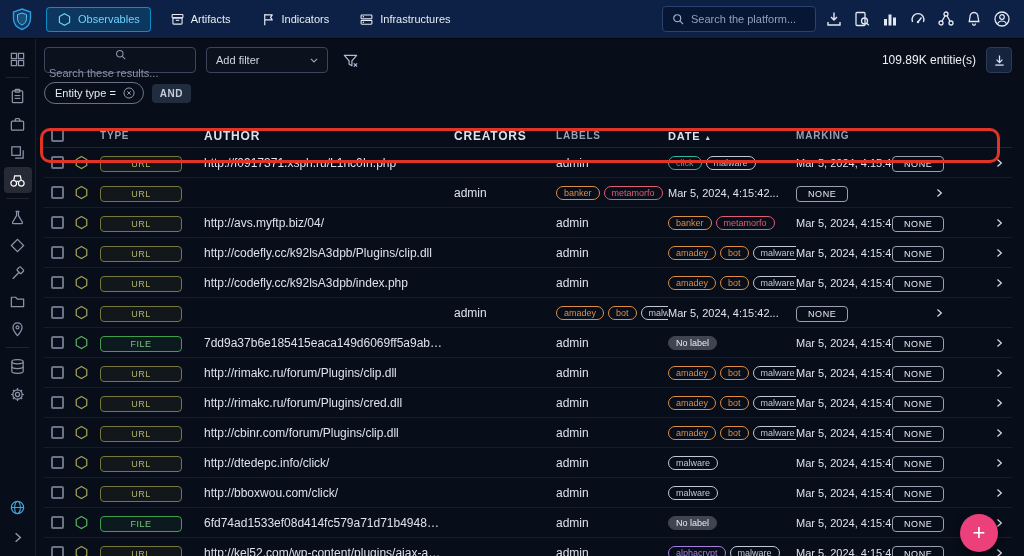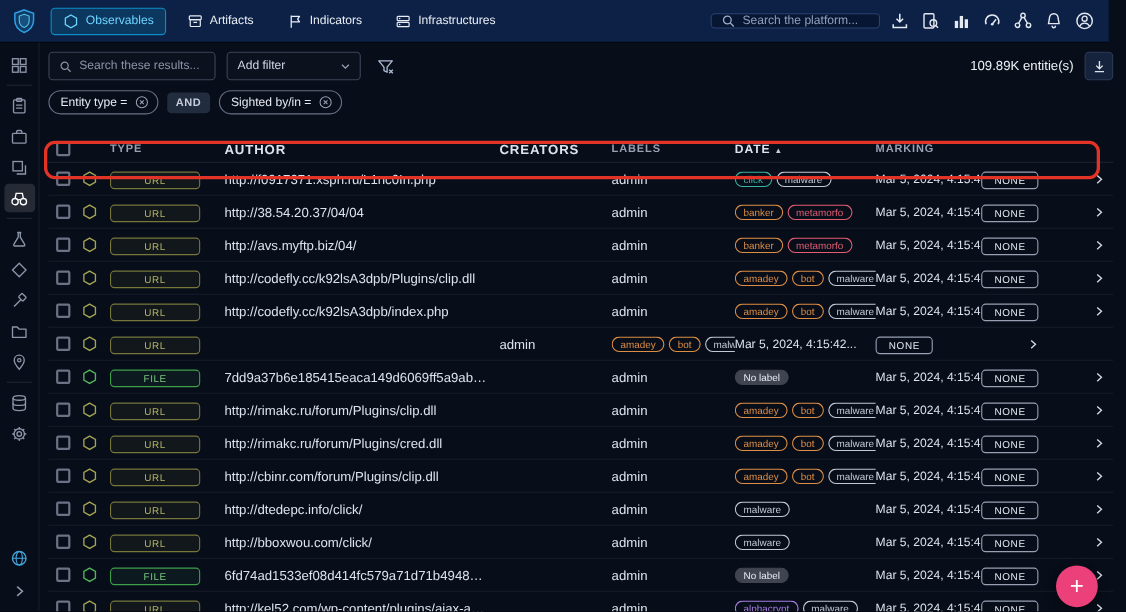--- a/index.html
+++ b/index.html
@@ -1,28 +1,28 @@
 <!DOCTYPE html>
 <html><head>
 <meta charset="utf-8">
 <style>
   * { margin:0; padding:0; box-sizing:border-box; }
   html,body { background:#04070f; }
   body { font-family:"Liberation Sans", sans-serif; }
   .app { position:relative; width:1024px; height:556px; background:#070d19; overflow:hidden; color:#d9dee8; }
 
   
-  .topbar { position:absolute; top:0; left:0; right:16px; height:38px; background:#0c2145; display:flex; align-items:center; padding:5px 10px; box-shadow:0 1px 0 rgba(0,0,0,.4); z-index:3; }
+  .topbar { position:absolute; top:0; left:0; right:0; height:38px; background:#0c2145; display:flex; align-items:center; padding:5px 10px; box-shadow:0 1px 0 rgba(0,0,0,.4); z-index:3; }
   .logo { width:24px; height:24px; display:flex; align-items:center; justify-content:center; cursor:pointer; }
   .tabs { display:flex; align-items:center; gap:8px; margin-left:12px; }
   .tab { display:flex; align-items:center; gap:6px; background:transparent; border:1px solid transparent; color:#e8ecf4; font-family:inherit; font-size:11px; padding:4px 10px; border-radius:4px; cursor:pointer; }
   .tab .icon svg { width:15px; height:15px; display:block; }
   .tab.active { background:rgba(15,188,255,.14); border-color:rgba(15,188,255,.65); color:#6cd4ff; }
   .topbar-right { margin-left:auto; display:flex; align-items:center; gap:6px; }
-  .top-search { display:flex; align-items:center; gap:6px; width:154px; height:14px; background:rgba(4,14,34,.55); border:1px solid #2a4272; border-radius:4px; padding:0 8px; }
+  .top-search { display:flex; align-items:center; gap:6px; width:154px; height:26px; background:rgba(4,14,34,.55); border:1px solid #2a4272; border-radius:4px; padding:0 8px; }
   .top-search .icon svg { width:14px; height:14px; display:block; color:#9fb0cc; }
   .top-search input { flex:1; min-width:0; background:transparent; border:none; outline:none; color:#cfd8ea; font-family:inherit; font-size:11px; }
   .top-search input::placeholder { color:#8fa0bd; }
   .topbar-icons { display:flex; align-items:center; gap:4px; }
   .iconbtn { background:transparent; border:none; color:#e3e8f1; width:24px; height:24px; display:flex; align-items:center; justify-content:center; cursor:pointer; }
   .iconbtn svg { width:18px; height:18px; display:block; }
 
   
   .layout { position:absolute; top:38px; left:0; right:0; bottom:0; display:flex; }
   .sidebar { width:36px; background:#070d19; border-right:1px solid rgba(255,255,255,.08); display:flex; flex-direction:column; padding:6px 0 4px; }
@@ -30,21 +30,21 @@
   .sb-item svg { width:17px; height:17px; display:block; }
   .sb-item.active { background:rgba(255,255,255,.12); color:#ffffff; }
   .sb-divider { height:1px; background:rgba(255,255,255,.1); margin:5px 6px; }
   .sb-bottom { margin-top:auto; display:flex; flex-direction:column; }
   .sb-bottom .sb-item.lang { color:#44a5dd; }
 
   .main { flex:1; padding:8px 12px 0 8px; position:relative; }
 
   
   .toolbar { height:28px; display:flex; align-items:center; gap:10px; }
-  .result-search { display:flex; align-items:center; gap:6px; width:152px; height:26px; border:1px solid #3c4559; border-radius:4px; padding:0 8px; background:rgba(255,255,255,.02); }
+  .result-search { display:flex; align-items:center; gap:6px; width:152px; height:26px; border:1px solid #3c4559; border-radius:4px; padding:0 8px; background:rgba(255,255,255,.02);flex-direction:column; }
   .result-search .icon svg { width:13px; height:13px; display:block; color:#8d96a8; }
   .result-search input { flex:1; min-width:0; background:transparent; border:none; outline:none; color:#cfd6e4; font-family:inherit; font-size:11px; }
   .result-search input::placeholder { color:#8a93a6; }
   .add-filter { display:flex; align-items:center; justify-content:space-between; width:122px; height:26px; border:1px solid #3c4559; border-radius:4px; padding:0 6px 0 9px; font-size:11px; color:#cfd6e4; cursor:pointer; background:rgba(255,255,255,.02); }
   .add-filter .icon svg { width:14px; height:14px; display:block; color:#9aa3b5; }
   .clear-filters { background:transparent; border:none; color:#aebcd4; cursor:pointer; width:24px; height:24px; display:flex; align-items:center; justify-content:center; }
   .clear-filters svg { width:17px; height:17px; display:block; }
   .spacer { flex:1; }
   .count { font-size:12px; color:#eef1f6; }
   .download { width:26px; height:26px; border:1px solid #2c3a58; background:#16233c; border-radius:4px; color:#dfe5ee; display:flex; align-items:center; justify-content:center; cursor:pointer; }
@@ -382,29 +382,20 @@
           <span class="filter-chip">
             <span>Entity type =</span>
             <span class="icon">
               <svg viewBox="0 0 18 18">
                 <circle cx="9" cy="9" r="6.5" fill="none" stroke="currentColor" stroke-width="1.2"></circle>
                 <path d="M6.8 6.8 L11.2 11.2 M11.2 6.8 L6.8 11.2" stroke="currentColor" stroke-width="1.2"></path>
               </svg>
             </span>
           </span>
           <span class="op-chip">AND</span>
-          <span class="filter-chip">
-            <span>Sighted by/in =</span>
-            <span class="icon">
-              <svg viewBox="0 0 18 18">
-                <circle cx="9" cy="9" r="6.5" fill="none" stroke="currentColor" stroke-width="1.2"></circle>
-                <path d="M6.8 6.8 L11.2 11.2 M11.2 6.8 L6.8 11.2" stroke="currentColor" stroke-width="1.2"></path>
-              </svg>
-            </span>
-          </span>
         </div>
 
       <div class="table">
         <div class="thead" id="thead">
             <span class="cell c-check">
               <span class="checkbox"></span>
             </span>
             <span class="cell"></span>
             <span class="cell hcell c-type">TYPE</span>
             <span class="cell hcell c-auth">AUTHOR</span>
@@ -443,21 +434,20 @@
             <div class="trow">
               <span class="cell c-check">
                 <span class="checkbox"></span>
               </span>
               <span class="cell c-hex hex-url">
                 <svg viewBox="0 0 18 18">
                   <polygon points="9,1.8 15.3,5.4 15.3,12.6 9,16.2 2.7,12.6 2.7,5.4" fill="none" stroke="currentColor" stroke-width="1.5"></polygon>
                 </svg>
               </span>
               <span class="cell c-type"><span class="typechip t-url">URL</span></span>
-              <span class="cell c-rep">http://38.54.20.37/04/04</span>
               <span class="cell c-auth"></span>
               <span class="cell c-cre">admin</span>
               <span class="cell c-lbl">
                 <span class="lblchip" style="color:#de8e44;border-color:#de8e44">banker</span>
                 <span class="lblchip" style="color:#e25c74;border-color:#e25c74">metamorfo</span>
               </span>
               <span class="cell c-date">Mar 5, 2024, 4:15:42...</span>
               <span class="cell c-mark"><span class="markchip">NONE</span></span>
               <span class="cell c-arrow">
                 <svg viewBox="0 0 18 18">

